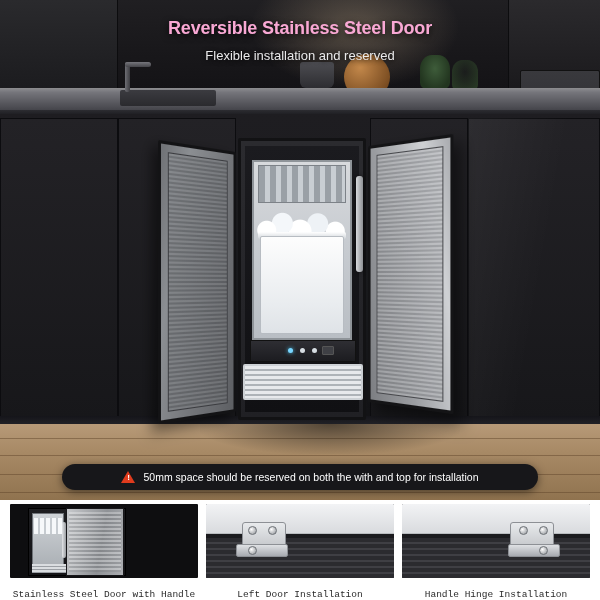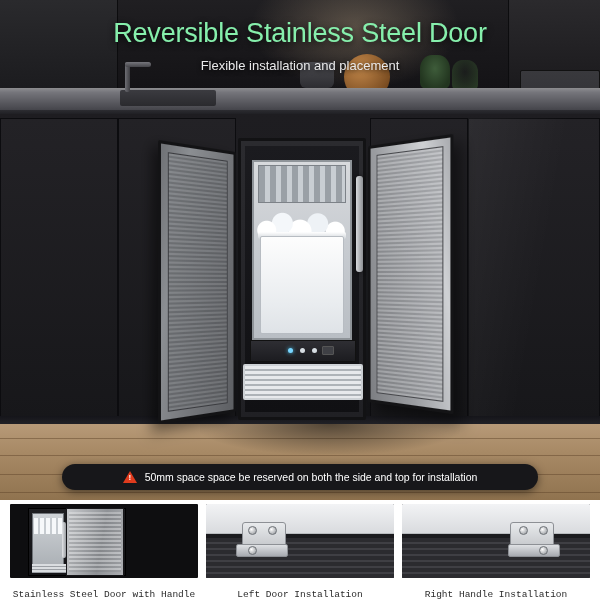--- a/index.html
+++ b/index.html
@@ -251,21 +251,21 @@
     box-shadow: 0 0 4px rgba(0,0,0,0.6);
   }
 
   
   .title-wrap {
     position: absolute; left: 0; top: 18px; width: 600px;
     text-align: center;
     z-index: 6;
   }
   .title {
-    font-size: 27px; font-weight: normal; color: #86efac; letter-spacing: -0.2px;
+    font-size: 18px; font-weight: bold; color: #f9a8d4; letter-spacing: -0.2px;
     text-shadow: 0 2px 7px rgba(0,0,0,0.85);
   }
   .subtitle {
     margin-top: 9px;
     font-size: 13px; color: #e9e9ea;
     text-shadow: 0 1px 5px rgba(0,0,0,0.85);
   }
 
   
   .notice {
@@ -445,28 +445,28 @@
       <div class="door-left-inner"></div>
     </div>
 
     <div class="door-right">
       <div class="door-right-inner"></div>
     </div>
     <div class="door-right-handle"></div>
 
     <div class="title-wrap">
       <div class="title">Reversible Stainless Steel Door</div>
-      <div class="subtitle">Flexible installation and placement</div>
+      <div class="subtitle">Flexible installation and reserved</div>
     </div>
 
     <div class="notice">
       <div class="warn-tri">
         <span class="warn-bang">!</span>
       </div>
-      <div class="notice-text">50mm space space be reserved on both the side and top for installation</div>
+      <div class="notice-text">50mm space should be reserved on both the with and top for installation</div>
     </div>
   </div>
 
   <div class="strip">
 
     <div class="thumb">
       <div class="thumb-img">
         <div class="t1-bg"></div>
         <div class="t1-unit"></div>
         <div class="t1-cav"></div>
@@ -497,17 +497,17 @@
       <div class="thumb-img">
         <div class="t-hinge-bg"></div>
         <div class="t-hinge-top"></div>
         <div class="t-hinge-grille"></div>
         <div class="t-bracket right"></div>
         <div class="t-bracket-arm right"></div>
         <div class="t-screw" style="right:42px; top:22px"></div>
         <div class="t-screw" style="right:62px; top:22px"></div>
         <div class="t-screw" style="right:42px; top:42px"></div>
       </div>
-      <div class="thumb-cap">Right Handle Installation</div>
+      <div class="thumb-cap">Handle Hinge Installation</div>
     </div>
 
   </div>
 </div>
 
 </body></html>

